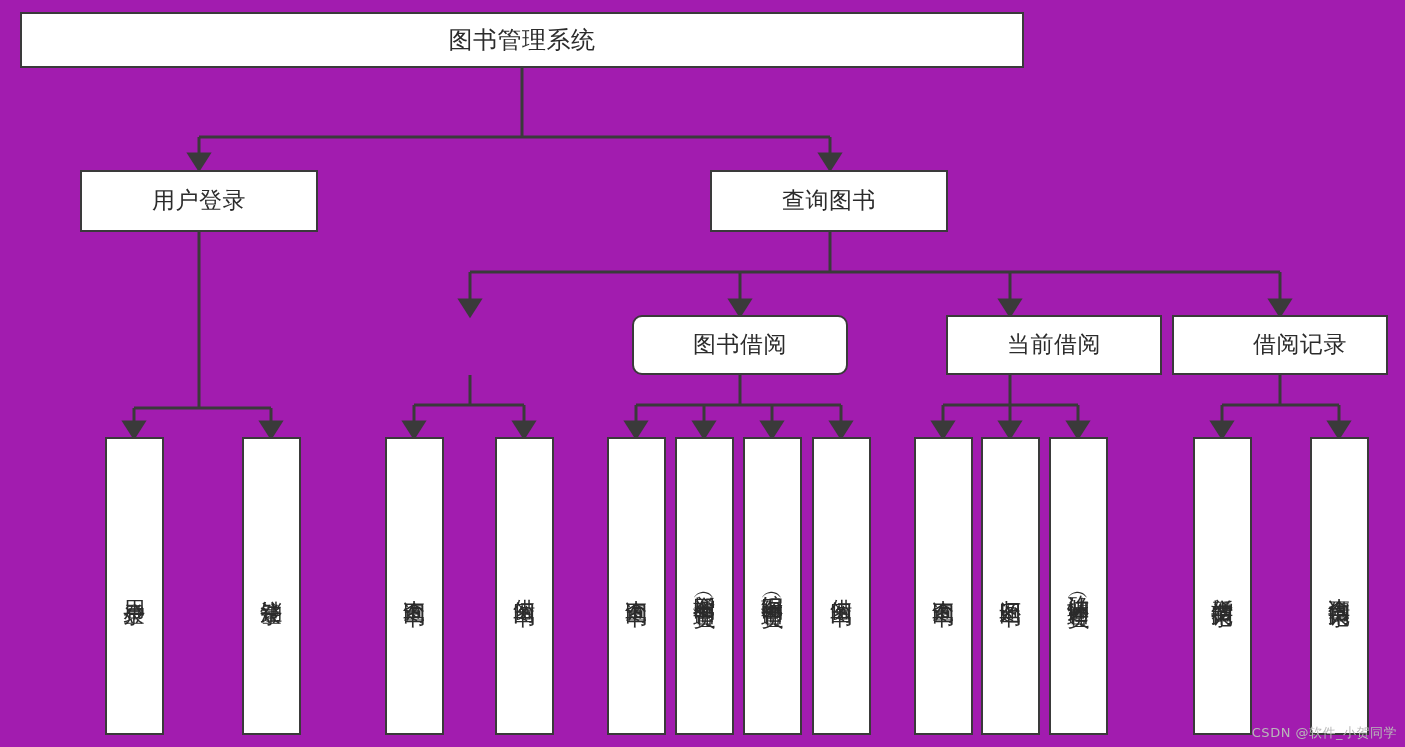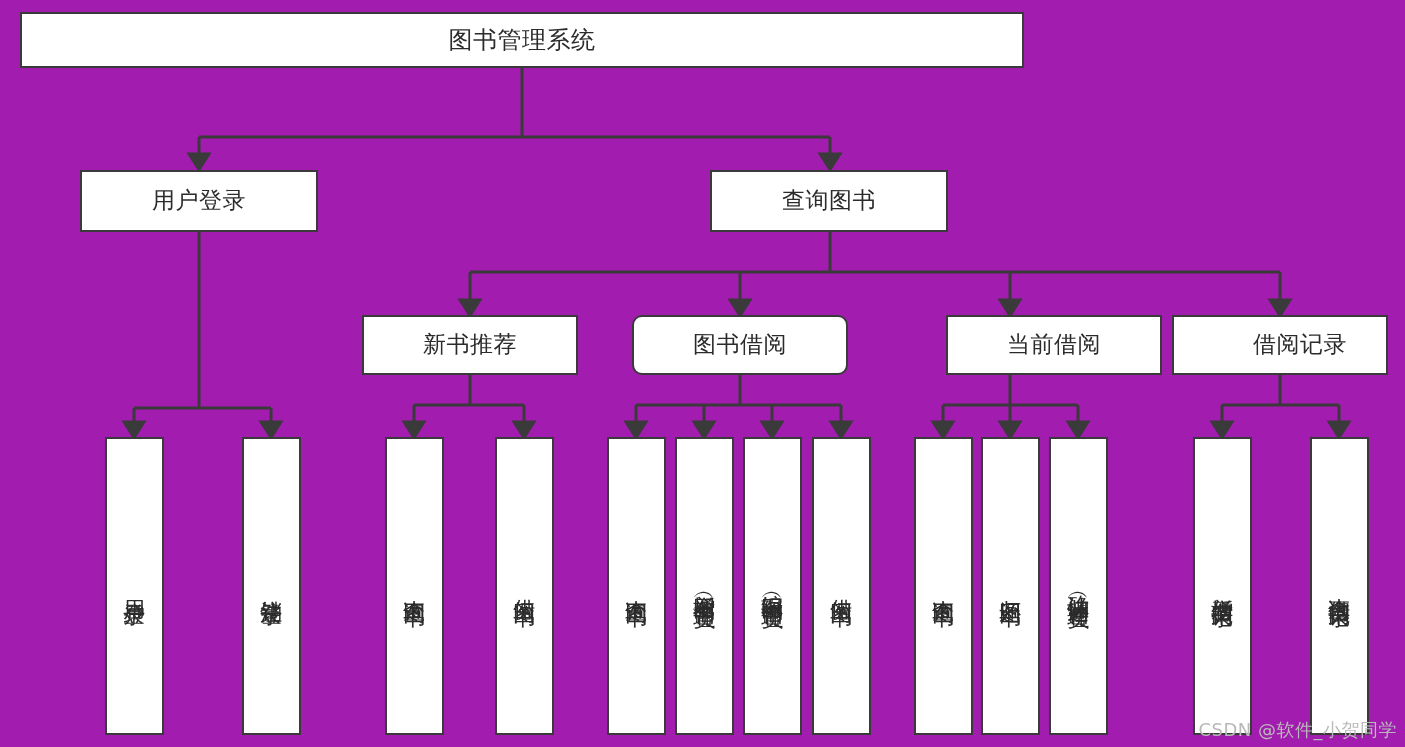--- a/index.html
+++ b/index.html
@@ -54,21 +54,21 @@
     left: 0;
     top: 0;
     width: 1405px;
     height: 747px;
     pointer-events: none;
   }
   .watermark {
     position: absolute;
     right: 8px;
     bottom: 5px;
-    font-size: 18px;
+    font-size: 13px;
     color: #b9b9b9;
     letter-spacing: 0.5px;
     white-space: nowrap;
   }
 </style>
 </head>
 <body>
 
 <div id="canvas">
 
@@ -126,23 +126,20 @@
     <span>图书管理系统</span>
   </div>
 
   <div class="node horiz" style="left:80px; top:170px; width:238px; height:62px;">
     <span>用户登录</span>
   </div>
   <div class="node horiz" style="left:710px; top:170px; width:238px; height:62px;">
     <span>查询图书</span>
   </div>
 
-  <div class="node horiz" style="left:362px; top:315px; width:216px; height:60px;">
-    <span>新书推荐</span>
-  </div>
   <div class="node horiz" style="left:632px; top:315px; width:216px; height:60px;border-radius:10px;">
     <span>图书借阅</span>
   </div>
   <div class="node horiz" style="left:902px; top:315px; width:216px; height:60px;margin-left:44px;">
     <span>当前借阅</span>
   </div>
   <div class="node horiz" style="left:1172px; top:315px; width:216px; height:60px;padding-left:40px;">
     <span>借阅记录</span>
   </div>
 

